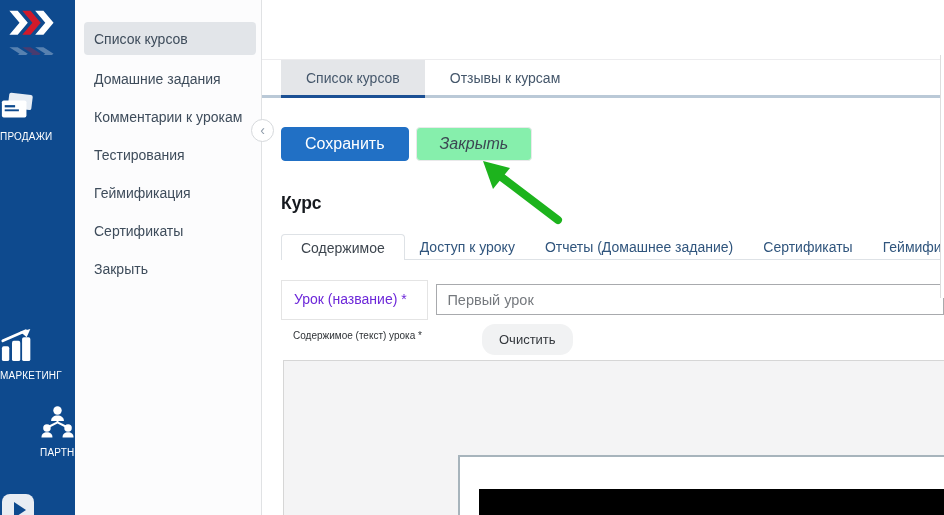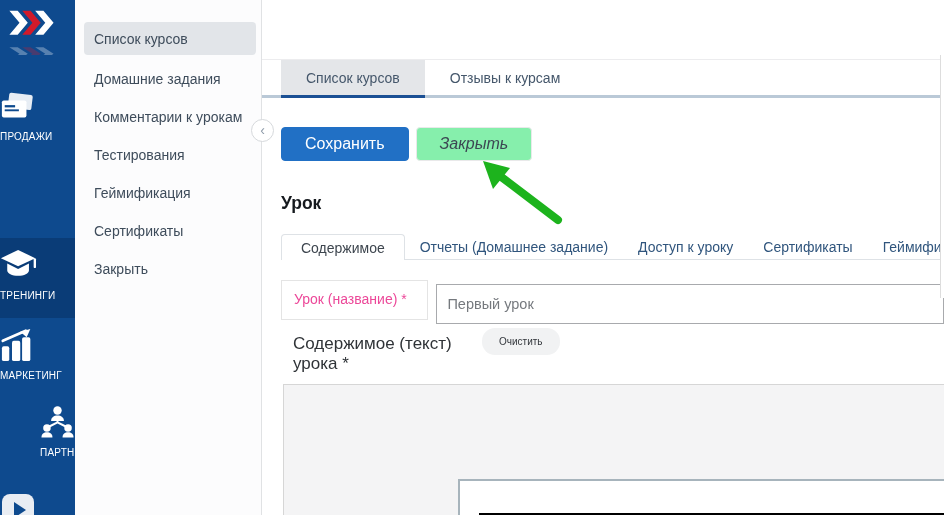--- a/index.html
+++ b/index.html
@@ -59,28 +59,28 @@
   .course-tabs { display:flex; height:36px; align-items:stretch; margin-top:10px;
     border-bottom:1px solid #dee2e6; margin-right:0; }
   .ctab { display:flex; align-items:center; padding:0 15px; font-size:14px;
     color:#30557d; cursor:pointer; white-space:nowrap;margin-top:10px; }
   .ctab.active { background:#fff; border:1px solid #dee2e6; border-bottom:none;
     border-radius:4px 4px 0 0; margin-bottom:-1px; color:#3d454e; padding:0 19px; }
 
   .form-area { margin-top:20px; }
   .frow { display:flex; align-items:flex-start; }
   .flabel { width:193px; border:1px solid #e4e4e4; padding:10px 12px; font-size:14px;
-    color:#ec4899; min-height:40px; }
-  .flabel2 { width:193px; padding:10px 12px; font-size:17px; color:#2f3337;
+    color:#6d28d9; min-height:40px; }
+  .flabel2 { width:193px; padding:10px 12px; font-size:10px; color:#2f3337;
     min-height:40px; }
-  .text-input { margin-left:8px; margin-top:4px; width:690px; height:40px;
+  .text-input { margin-left:8px; margin-top:4px; width:690px; height:31px;
     border:1px solid #a8aaad; padding:0 10px; font-size:14.5px; color:#75797e;
     font-family:inherit; background:#fff; }
   .btn-clear { margin-left:8px; margin-top:4px; background:#f1f2f3; color:#33373c;
-    border:none; border-radius:13px; padding:8px 17px; font-size:10px;
+    border:none; border-radius:13px; padding:8px 17px; font-size:13px;
     cursor:pointer; font-family:inherit; }
 
   .editor { position:relative; margin-left:2px; margin-right:-2px; height:200px;
     background:#f4f4f5; border:1px solid #d6d6d6; }
   .preview-box { position:absolute; left:174px; top:94px; width:560px; height:130px;
     background:#fff; border:2px solid #a7b4bc; }
   .black-rect { position:absolute; left:19px; top:32px; width:700px; height:120px;
     background:#000; }
 
   .gutter { position:absolute; right:0; top:55px; width:4px; height:243px;
@@ -111,30 +111,20 @@
         <rect x="9" y="1" width="25" height="16" rx="2" fill="#fff" opacity=".9" transform="rotate(7 21 9)"></rect>
         <rect x="2" y="8" width="26" height="18" rx="2" fill="#fff"></rect>
         <rect x="5" y="13" width="11" height="2.4" fill="#0e4a8e"></rect>
         <rect x="5" y="17.5" width="15" height="2" fill="#0e4a8e"></rect>
       </svg>
     </span>
     <span class="lbl">ПРОДАЖИ</span>
   </div>
 
 
-  <div class="rail-item ri-3 active">
-    <span>
-      <svg viewBox="0 0 42 36" width="38" height="33">
-        <path fill="#fff" d="M20 2 L1 11 l19 9 l19 -9 z"></path>
-        <path fill="#fff" d="M8 17 v7.5 c0 3.2 5.4 6 12 6 s12 -2.8 12 -6 V17 l-12 6 z"></path>
-        <rect x="37.2" y="11" width="2.6" height="11" rx="1.3" fill="#fff"></rect>
-      </svg>
-    </span>
-    <span class="lbl">ТРЕНИНГИ</span>
-  </div>
 
   <div class="rail-item ri-4">
     <span>
       <svg viewBox="0 0 38 36" width="35" height="33">
         <rect x="2" y="20" width="8" height="16" rx="2" fill="#fff"></rect>
         <rect x="13" y="14" width="9" height="22" rx="2" fill="#fff"></rect>
         <rect x="24" y="10" width="9" height="26" rx="2" fill="#fff"></rect>
         <path d="M3 14 L28 3" stroke="#fff" stroke-width="3" fill="none" stroke-linecap="round"></path>
         <polygon points="33,1 29,10 22,4" fill="#fff"></polygon>
       </svg>
@@ -195,26 +185,26 @@
     <line x1="78" y1="62" x2="20" y2="18" stroke="#1db31d" stroke-width="8" stroke-linecap="round"></line>
     <polygon points="3,3 30,10 13,31" fill="#1db31d"></polygon>
   </svg>
 
   <div class="content">
     <div class="btn-row">
       <button class="btn btn-save">Сохранить</button>
       <button class="btn btn-close">Закрыть</button>
     </div>
 
-    <h2 class="page-title">Урок</h2>
+    <h2 class="page-title">Курс</h2>
 
     <div class="course-tabs">
       <div class="ctab active">Содержимое</div>
+      <div class="ctab">Доступ к уроку</div>
       <div class="ctab">Отчеты (Домашнее задание)</div>
-      <div class="ctab">Доступ к уроку</div>
       <div class="ctab">Сертификаты</div>
       <div class="ctab">Геймификация</div>
     </div>
 
     <div class="form-area">
       <div class="frow">
         <div class="flabel">Урок (название) *</div>
         <input class="text-input" type="text" value="Первый урок" style="">
       </div>
 

